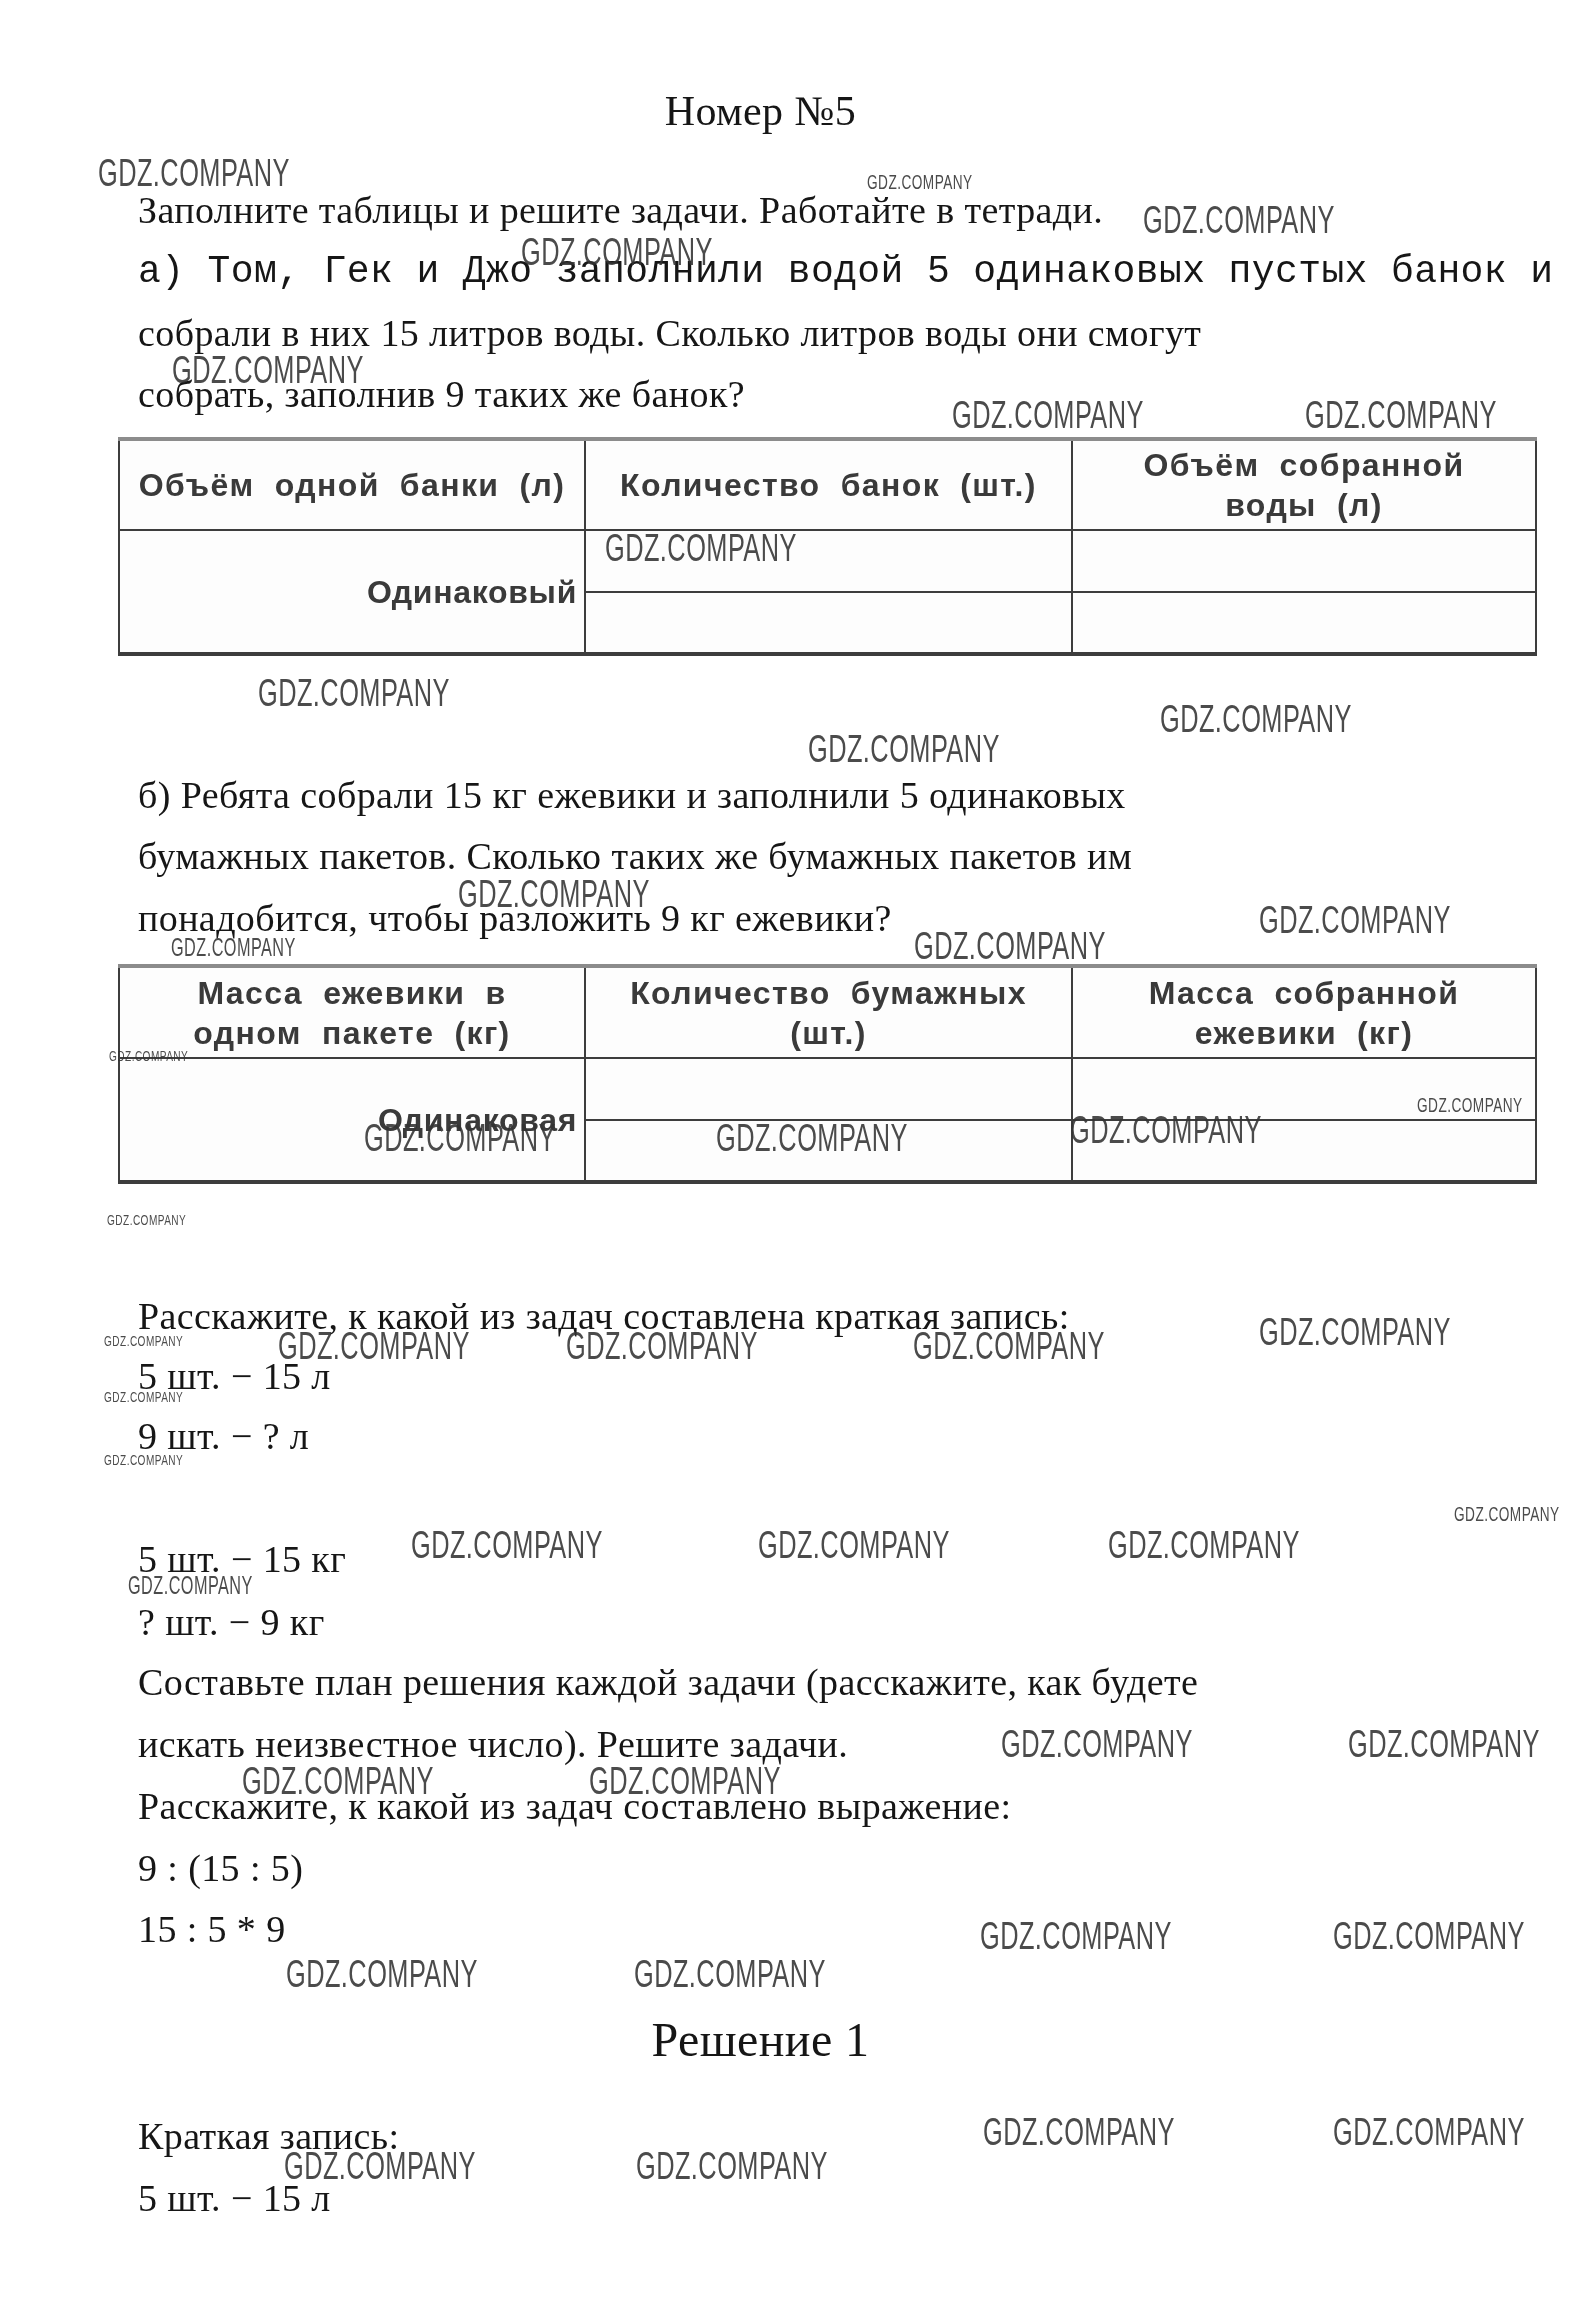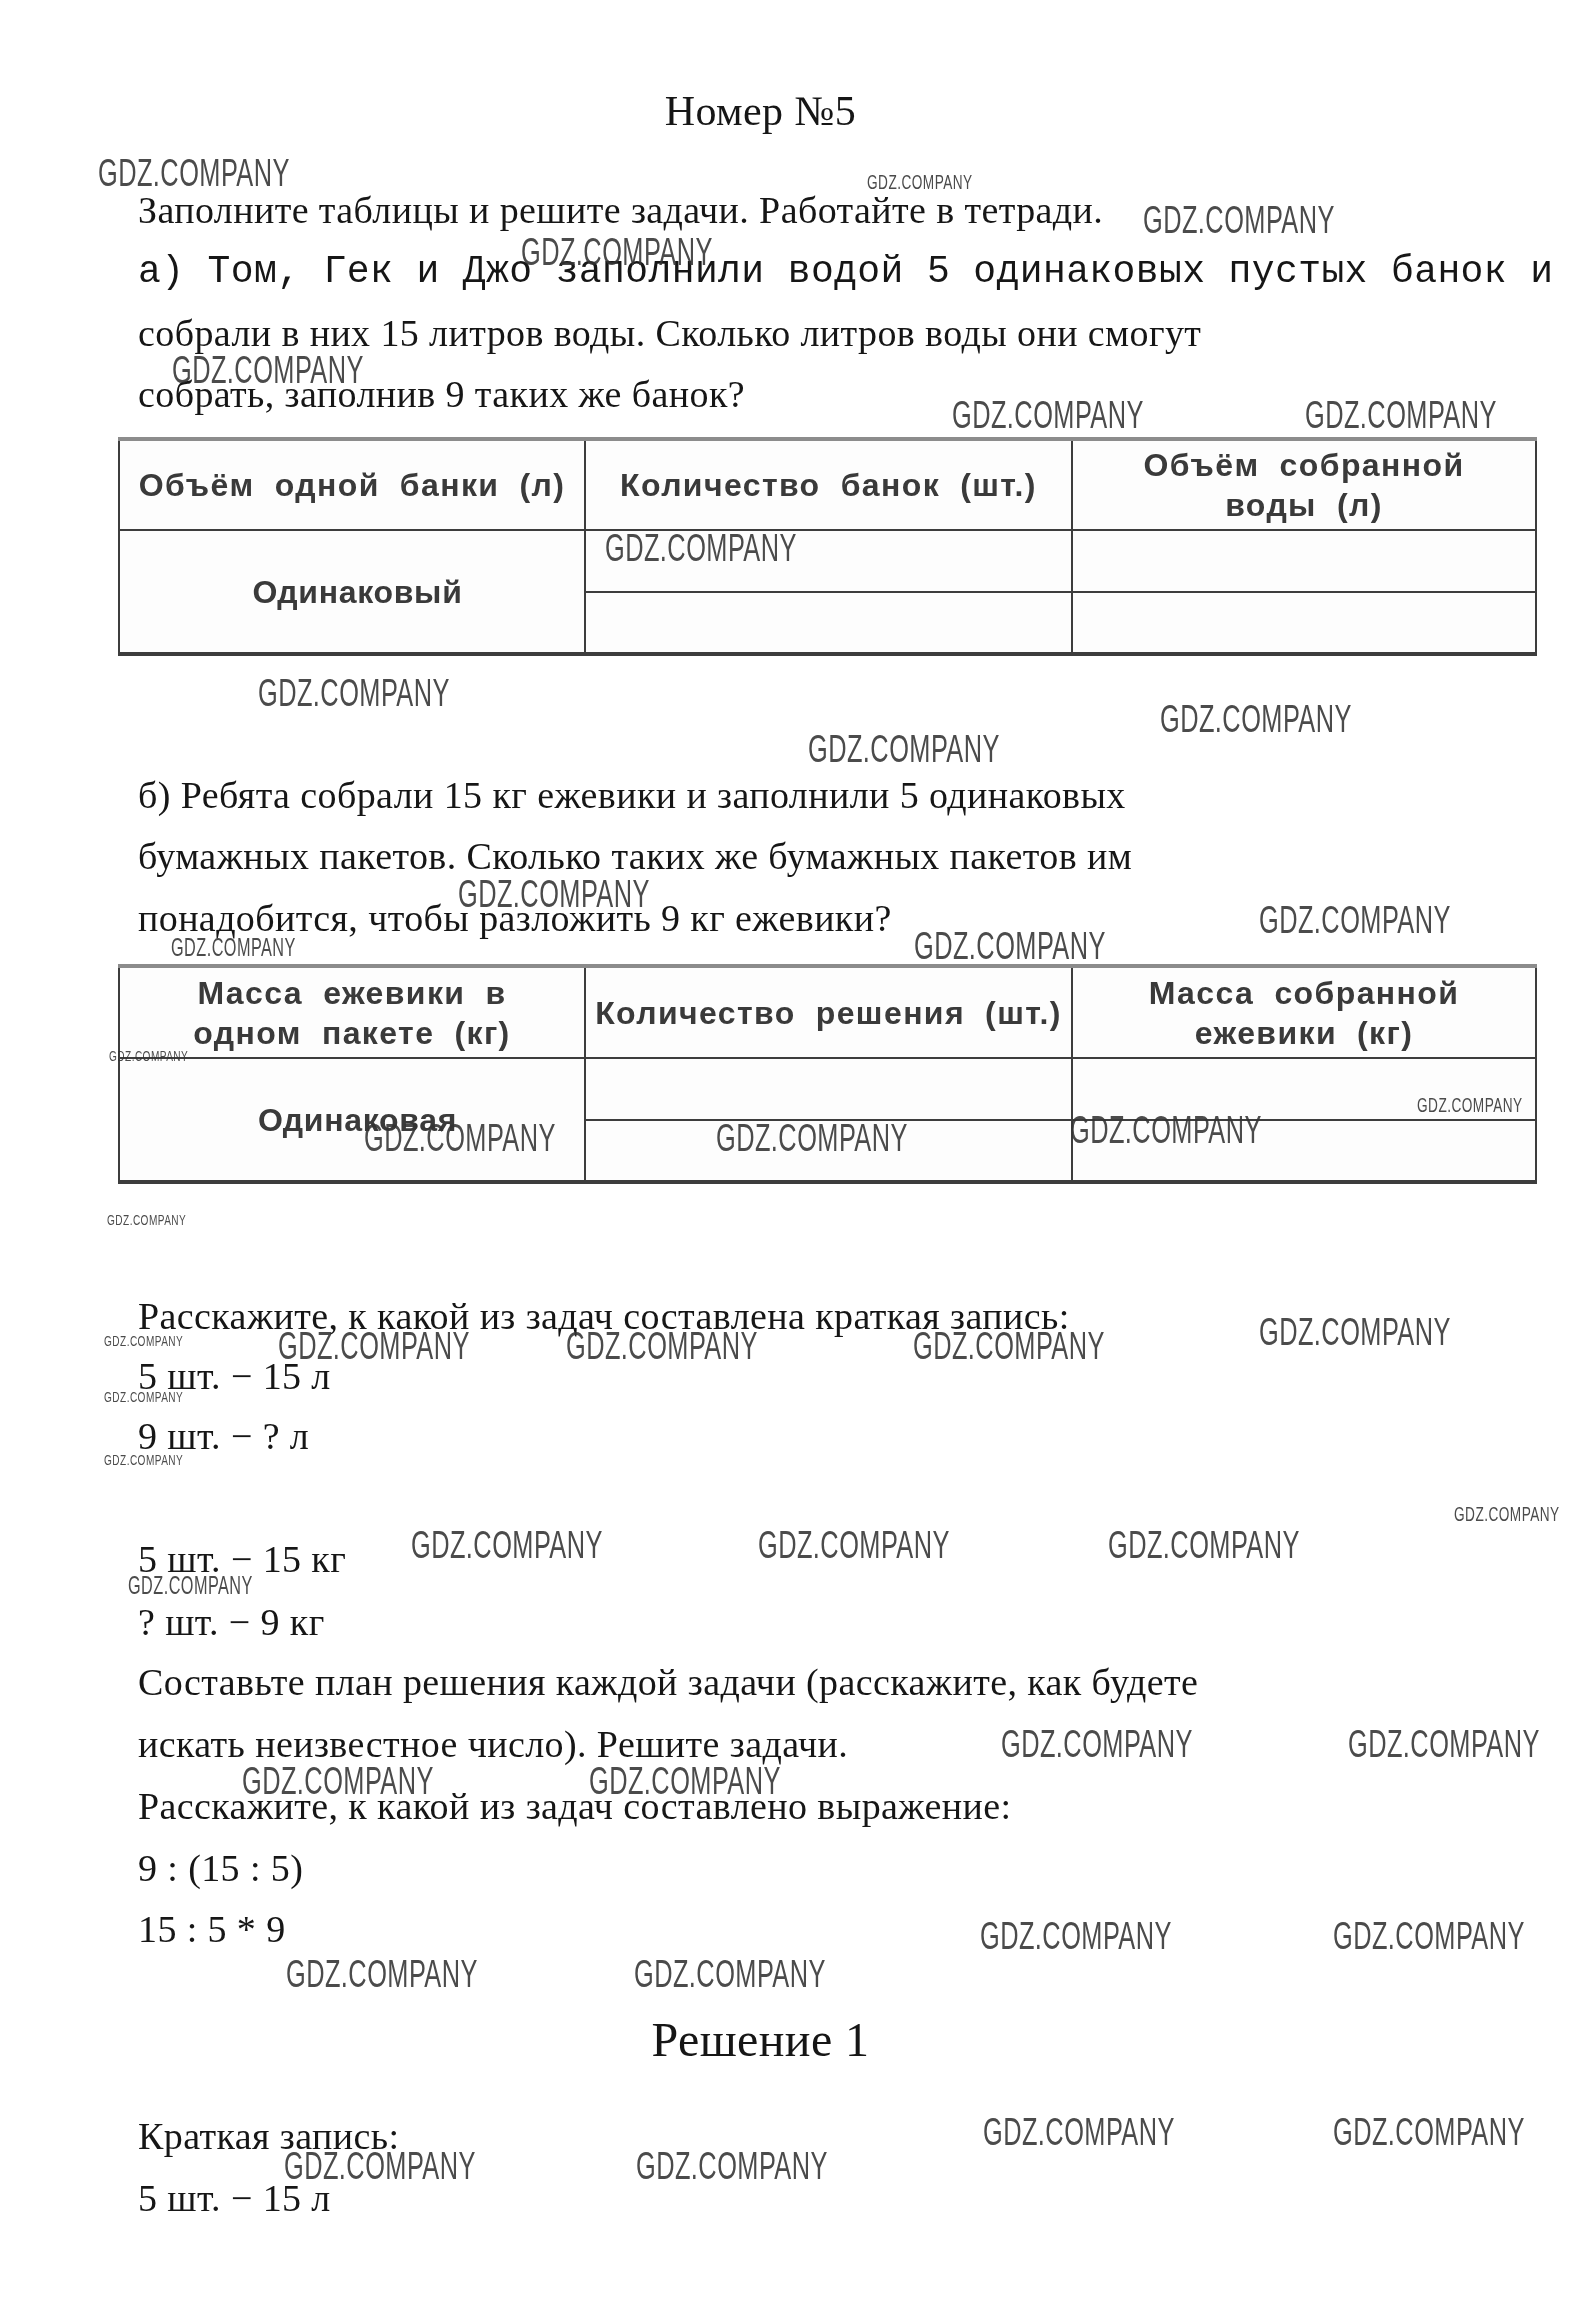--- a/index.html
+++ b/index.html
@@ -63,21 +63,21 @@
     vertical-align:middle;
     font-size:32px;
     letter-spacing:1.4px;
     word-spacing:9.8px;
     white-space:pre-line;
     padding:4.2px 7px;
     line-height:1.25;
   }
   table.scan{border:2.8px solid #3d3d3d;border-top:4.9px solid #8c8c8c;border-bottom:4.2px solid #3d3d3d;}
   table.scan td.rowlabel{
-    text-align:center;
+    text-align:right;
     padding-left:18px;
     letter-spacing:0.7px;
   }
   #table-jars{top:437px;}
   #table-bags{top:964px;}
   .hrow td{height:77px;}
   .hrow2 td{height:81px;}
   .brow td{height:51px;}
 </style>
 </head>
@@ -125,21 +125,21 @@
   <table class="scan" id="table-bags">
     <colgroup>
         <col style="width:466px">
         <col style="width:487px">
         <col style="width:464px">
       </colgroup>
     <tbody>
         <tr class="hrow2">
       <td>Масса ежевики в
 одном пакете (кг)</td>
-      <td>Количество решения (шт.)</td>
+      <td>Количество бумажных (шт.)</td>
       <td>Масса собранной
 ежевики (кг)</td>
     </tr>
     <tr class="brow">
       <td class="rowlabel" rowspan="2">Одинаковая</td>
       <td></td>
       <td></td>
     </tr>
     <tr class="brow">
       <td></td>

